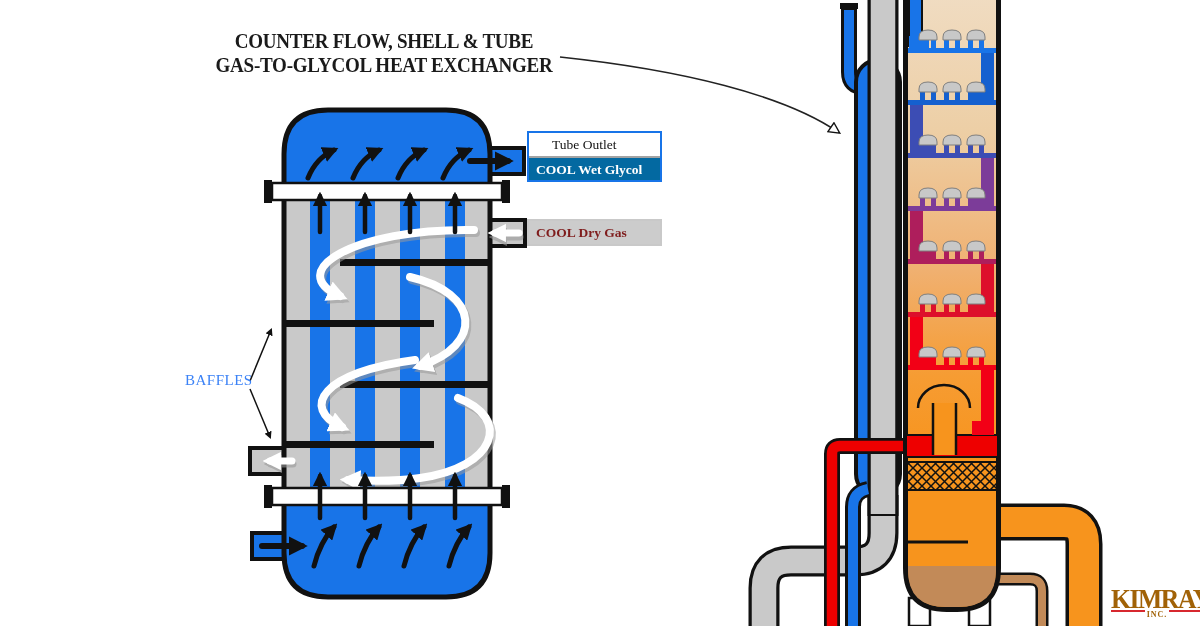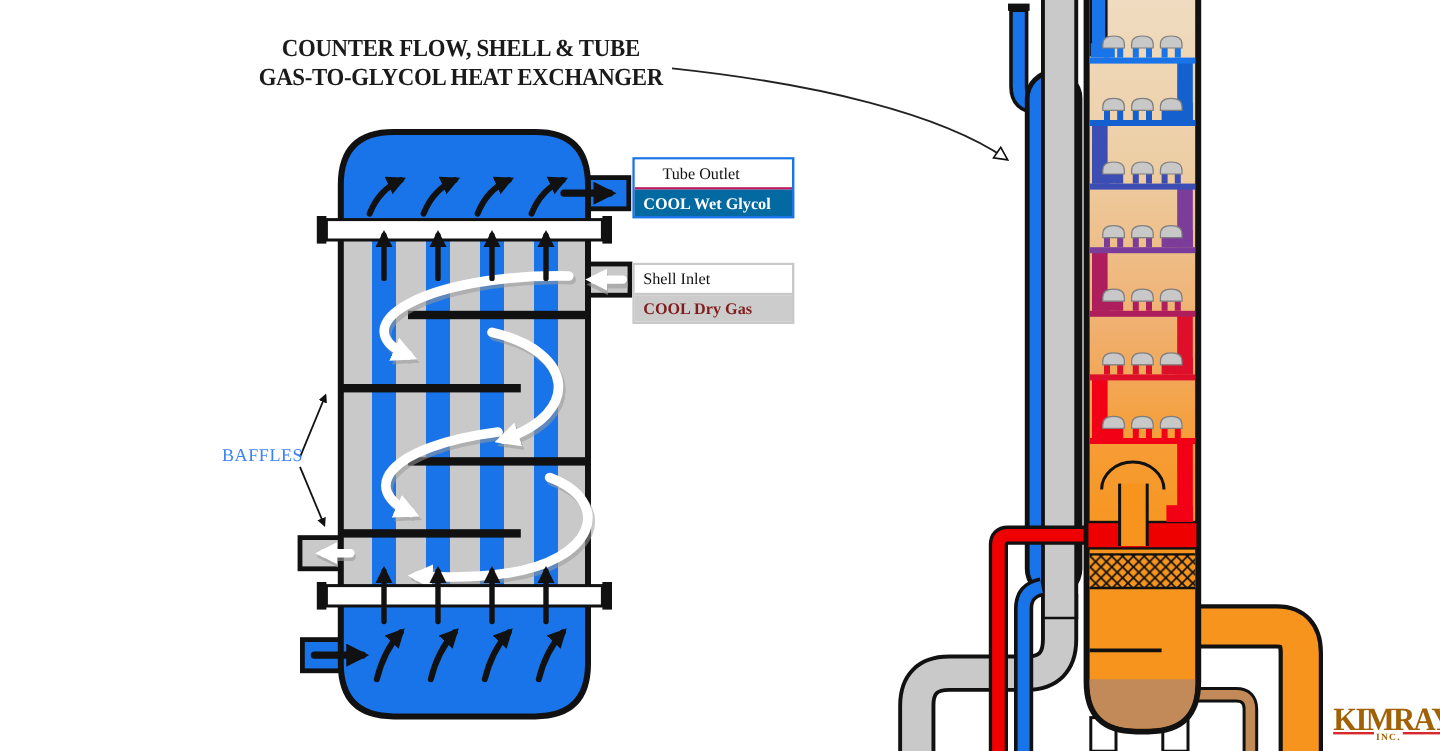--- a/index.html
+++ b/index.html
@@ -6,21 +6,21 @@
   #stage{position:relative;width:1200px;height:626px;background:#ffffff;overflow:hidden;
          font-family:Liberation Serif, serif;margin-left:22px;}
   #gfx{position:absolute;left:0;top:0;}
   .title{position:absolute;left:152px;top:30px;width:420px;text-align:center;
          font-weight:bold;font-size:20.5px;line-height:1.15;color:#1a1a1a;
          letter-spacing:-0.3px;transform:scaleX(.93);}
   .lbox{position:absolute;width:131px;font-size:13.5px;line-height:1;background:#fff;}
   .lbox .row1{background:#fff;color:#111;padding:5px 7px 4px 7px;}
   .lbox .row2{font-weight:bold;padding:5px 7px 4px 7px;}
   .lbox.blue{border:2px solid #1874E8;}
-  .lbox.blue .row1{border-bottom:2px solid #be185d;padding-left:23px;}
+  .lbox.blue .row1{border-bottom:2px solid #a3a3a3;padding-left:23px;}
   .lbox.blue .row2{background:#0369a1;color:#fff;}
   .lbox.gray{border:2px solid #C9C9C9;}
   .lbox.gray .row1{border-bottom:2px solid #C9C9C9;}
   .lbox.gray .row2{background:#CCCCCC;color:#7f1d1d;}
   #lb-tube-outlet{left:505px;top:131px;}
   #lb-shell-inlet{left:505px;top:219px;}
   #lb-shell-outlet{left:92px;top:439px;}
   #lb-tube-inlet{left:92px;top:529px;}
   .baffles{position:absolute;left:163px;top:372px;font-size:15px;color:#3b82f6;letter-spacing:.5px;}
   .logo{position:absolute;left:1089px;top:584px;width:100px;color:#a16207;}
@@ -370,21 +370,20 @@
   <div>COUNTER FLOW, SHELL &amp; TUBE</div>
   <div>GAS-TO-GLYCOL HEAT EXCHANGER</div>
 </div>
 
 <div id="lb-tube-outlet" class="lbox blue">
   <div class="row1">Tube Outlet</div>
   <div class="row2">COOL Wet Glycol</div>
 </div>
 
 <div id="lb-shell-inlet" class="lbox gray">
-  <div class="row1">Shell Inlet</div>
   <div class="row2">COOL Dry Gas</div>
 </div>
 
 
 
 <div class="baffles">BAFFLES</div>
 
 <div class="logo">
   <div class="logo-word">KIMRAY</div>
   <div class="logo-sub">

